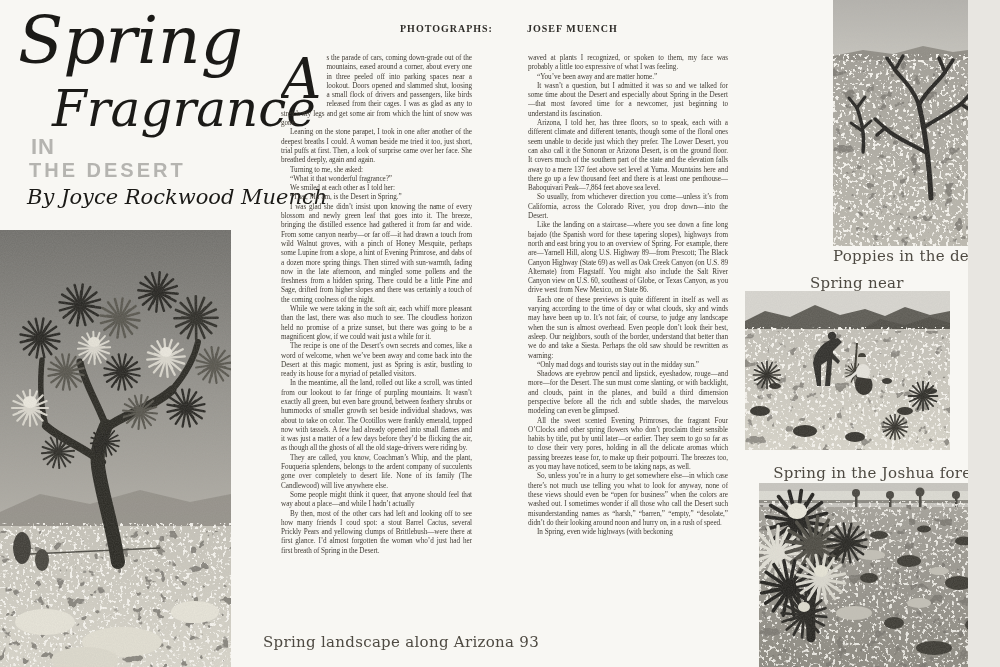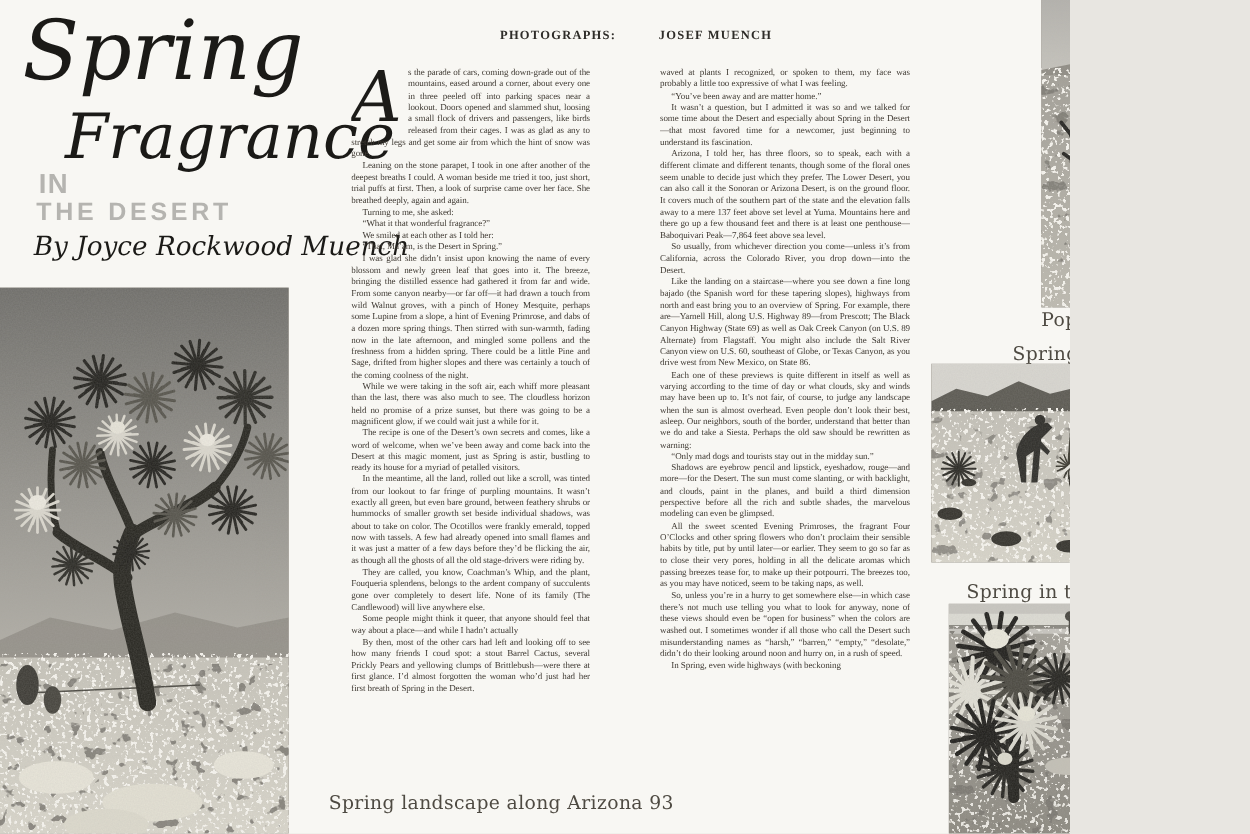--- a/index.html
+++ b/index.html
@@ -1,16 +1,16 @@
 <!DOCTYPE html>
 <html style="--paper: #f8f7f3; --ink: #403b34; --subtitle-gray: #b5b4b0; --caption-ink: #4e4a42;"><head>
 <meta charset="utf-8">
 <style>
   html,body{margin:0;padding:0;background:#e8e6e1;}
-  #page{position:relative;width:856px;height:667px;background:var(--paper,#f8f7f3);
+  #page{position:relative;width:968px;height:667px;background:var(--paper,#f8f7f3);
         overflow:hidden;font-family:"Liberation Serif",serif;}
   
   .script{font-family:"DejaVu Serif",serif;font-style:italic;color:#1b1a17;}
   #title1{position:absolute;left:18px;top:8px;font-size:66px;line-height:1;}
   #title2{position:absolute;left:52px;top:84px;font-size:50px;line-height:1;text-align:center;}
   #sub1{position:absolute;left:31px;top:134px;font-family:"Liberation Sans",sans-serif;
         font-weight:bold;font-size:22px;letter-spacing:1px;color:var(--subtitle-gray,#b5b4b0);}
   #sub2{position:absolute;left:29px;top:159px;font-family:"Liberation Sans",sans-serif;
         font-weight:bold;font-size:20px;letter-spacing:3px;color:var(--subtitle-gray,#b5b4b0);}
   #byline{position:absolute;left:27px;top:185px;font-size:21px;}

